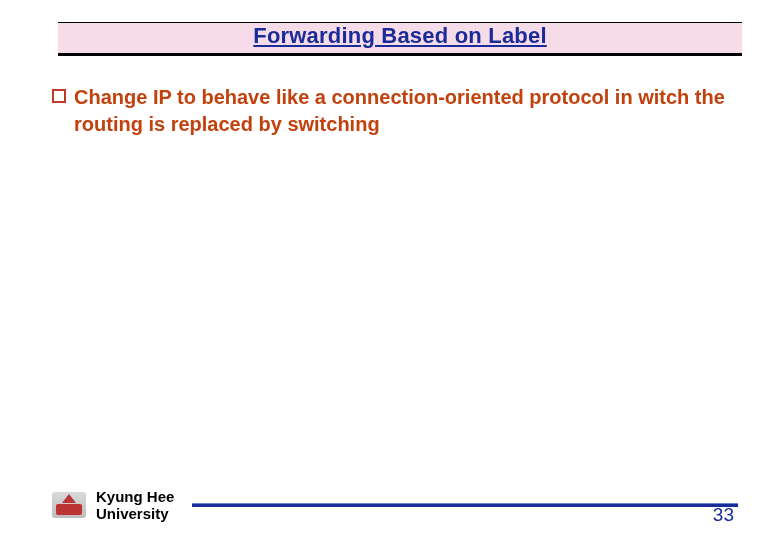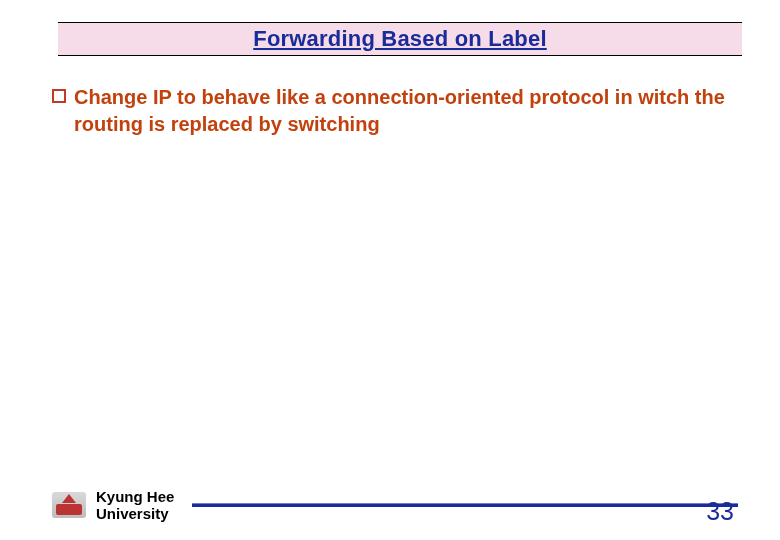--- a/index.html
+++ b/index.html
@@ -4,22 +4,22 @@
 <style>
   * { margin: 0; padding: 0; box-sizing: border-box; }
   html, body { width: 780px; height: 540px; background: #fff; font-family: Arial, Helvetica, sans-serif; }
   .slide { position: relative; width: 780px; height: 540px; }
   .title-bar {
     position: absolute;
     top: 22px; left: 58px; right: 38px;
     height: 34px;
     background: #f6dbe8;
     border-top: 1px solid #000;
-    border-bottom: 1px solid #000000;
-    display: flex; align-items: center; justify-content: center;
+    border-bottom: 3px solid #000000;
+    display: flex; align-items: flex-start; justify-content: center;
   }
   .title-text {
     color: #1a2c9a;
     font-weight: bold;
     font-size: 22px;
     text-decoration: underline;
     letter-spacing: 0.2px;
   }
   .content { position: absolute; top: 84px; left: 52px; right: 50px; }
   .bullet-item { display: flex; align-items: flex-start; }
@@ -61,21 +61,21 @@
     line-height: 1.15;
     color: #000;
   }
   .divider {
     flex: 1; height: 4px; margin-left: 18px; margin-right: 4px;
     background: #1a2c9a;
     border-top: 1px solid #6a7fd6;
   }
   .page-num {
     position: absolute; right: 8px; bottom: -4px;
-    color: #1a2c9a; font-size: 25px;
+    color: #1a2c9a; font-size: 19px;
   }
 </style>
 </head>
 <body>
 
 <div class="slide">
 
   <div class="title-bar">
     <span class="title-text">Forwarding Based on Label</span>
   </div>

